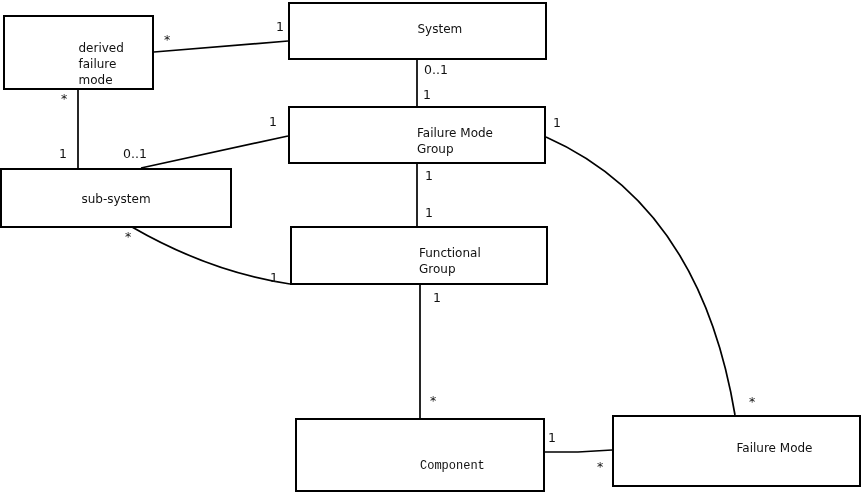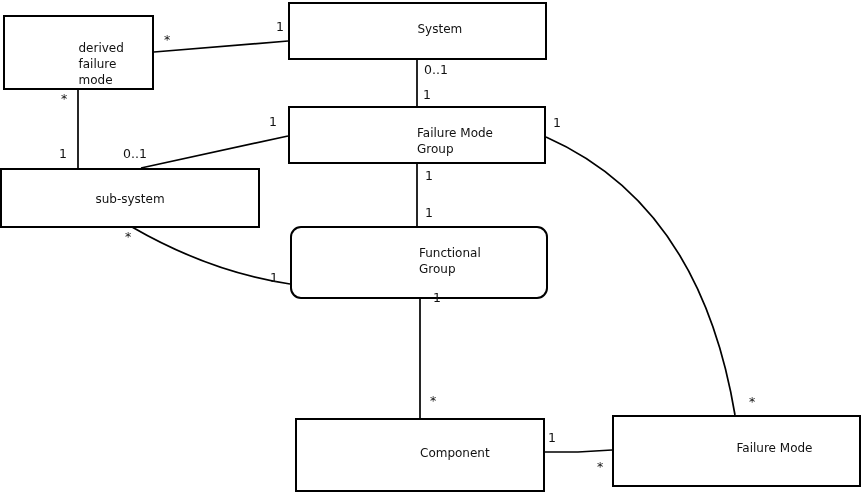--- a/index.html
+++ b/index.html
@@ -83,31 +83,31 @@
 
   <div class="entity" style="left:288px; top:2px; width:259px; height:58px;">
     <span class="entity-label" style="top:17px;">System</span>
   </div>
 
   <div class="entity" style="left:288px; top:106px; width:258px; height:58px;">
     <span class="entity-label" style="top:17px;">Failure Mode
 Group</span>
   </div>
 
-  <div class="entity" style="left:0px; top:168px; width:260px; height:60px;padding-left:28px;">
+  <div class="entity" style="left:0px; top:168px; width:232px; height:60px;padding-left:28px;">
     <span class="entity-label centered" style="top:21px;">sub-system</span>
   </div>
 
-  <div class="entity" style="left:290px; top:226px; width:258px; height:73px;border-radius:11px;">
+  <div class="entity" style="left:290px; top:226px; width:258px; height:59px;">
     <span class="entity-label" style="top:17px;">Functional
 Group</span>
   </div>
 
   <div class="entity" style="left:295px; top:418px; width:250px; height:74px;">
-    <span class="entity-label" style="top:25px;">Component</span>
+    <span class="entity-label" style="top:38px;font-family:Liberation Mono, monospace;">Component</span>
   </div>
 
   <div class="entity" style="left:612px; top:415px; width:249px; height:72px;">
     <span class="entity-label" style="top:23px;">Failure Mode</span>
   </div>
 
   <span class="card" style="left:164px; top:33px;">*</span>
   <span class="card" style="left:276px; top:20px;">1</span>
 
   <span class="card" style="left:61px; top:92px;">*</span>

